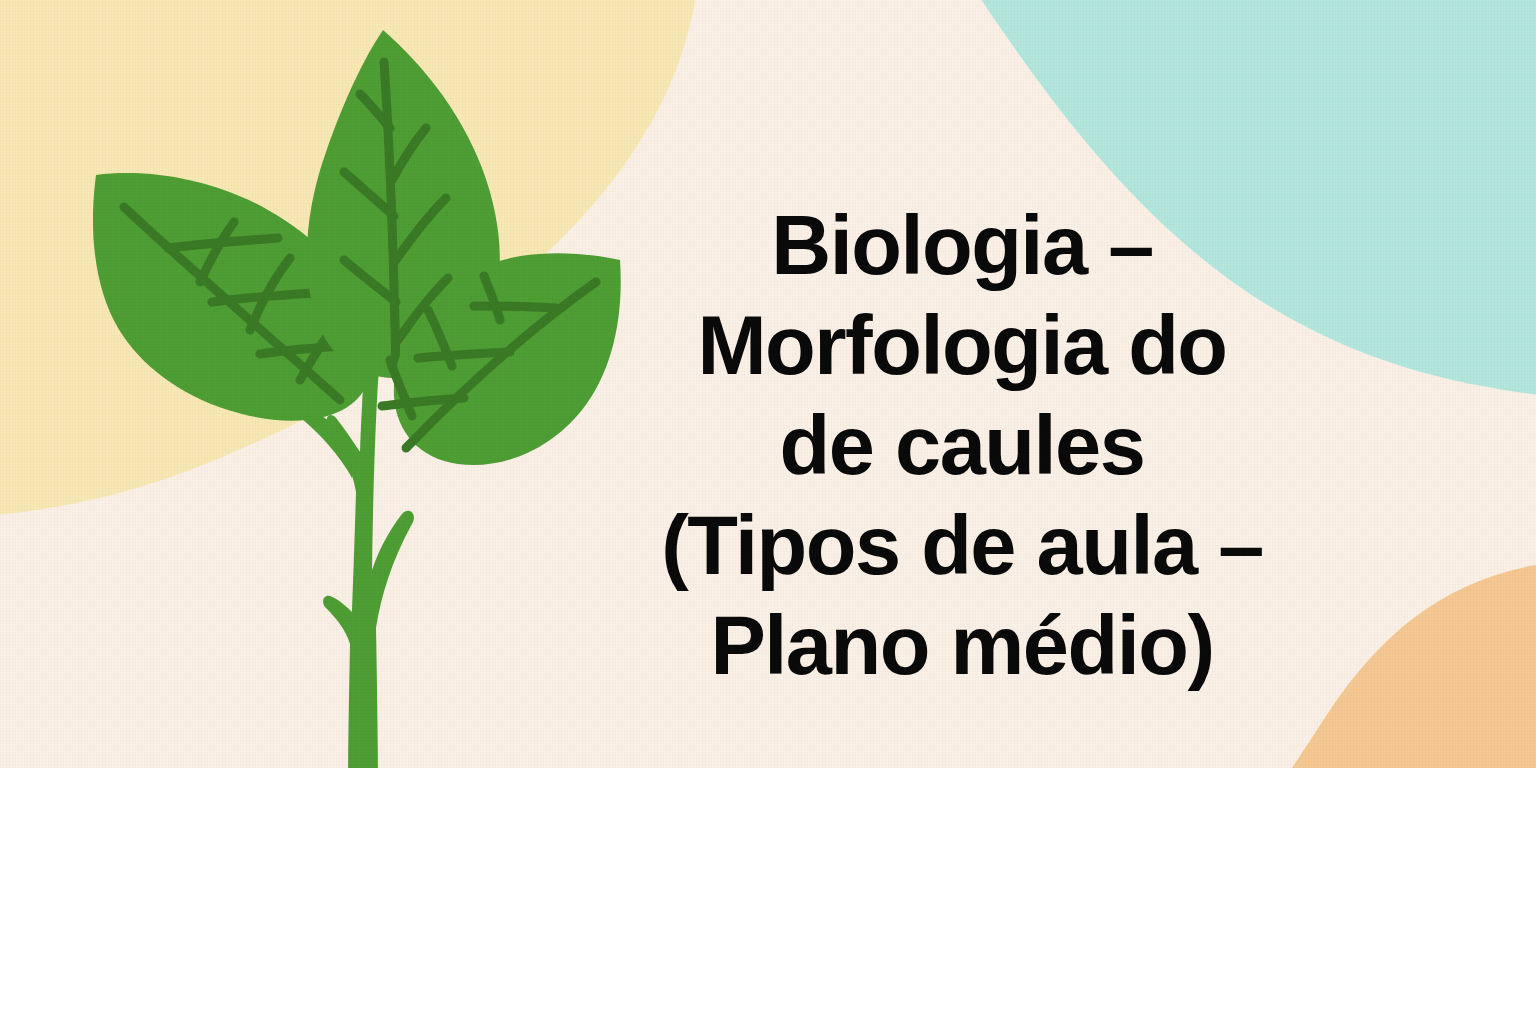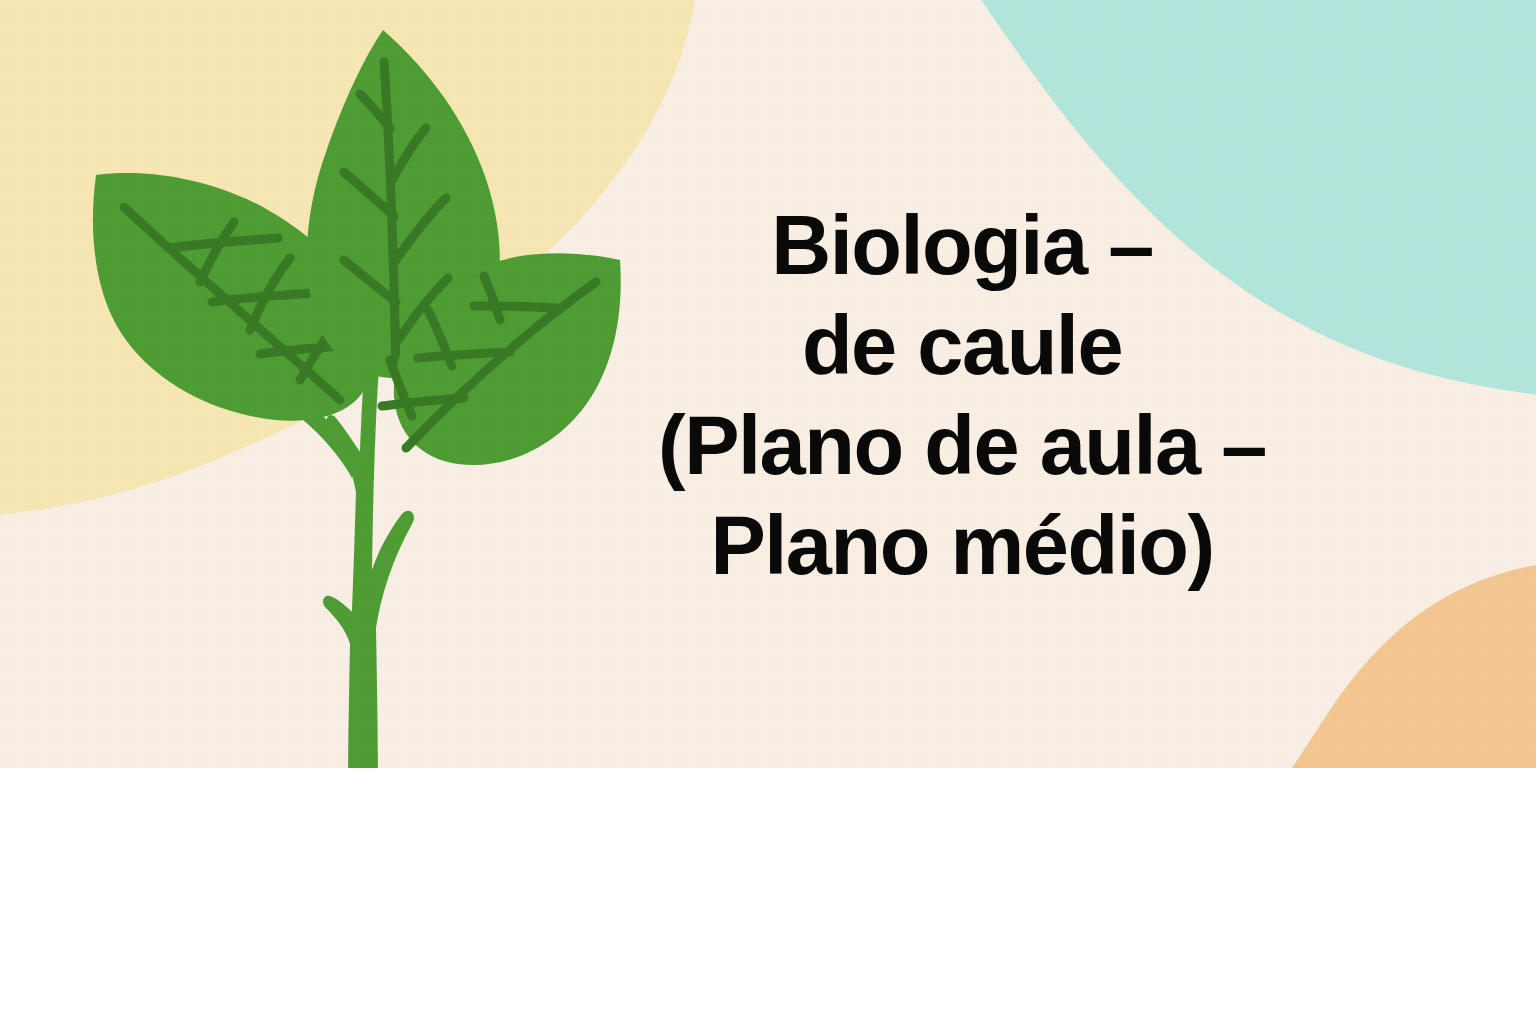--- a/index.html
+++ b/index.html
@@ -198,20 +198,21 @@
         <path fill="#8B6234" d="M 400,866 C 412,880 424,894 434,906 C 442,916 450,924 456,930
                  C 462,936 456,942 450,936 C 440,926 428,912 418,900
                  C 408,888 398,876 394,870 Z"></path>
       </g>
 
     </g>
   </svg>
 
   <div id="title-block">
     <div class="title-line">Biologia –</div>
-    <div class="title-line">de caule</div>
-    <div class="title-line">(Plano de aula –</div>
+    <div class="title-line">Morfologia do</div>
+    <div class="title-line">de caules</div>
+    <div class="title-line">(Tipos de aula –</div>
     <div class="title-line">Plano médio)</div>
   </div>
 
   <div id="grain"></div>
 
 </div>
 
 </body></html>

